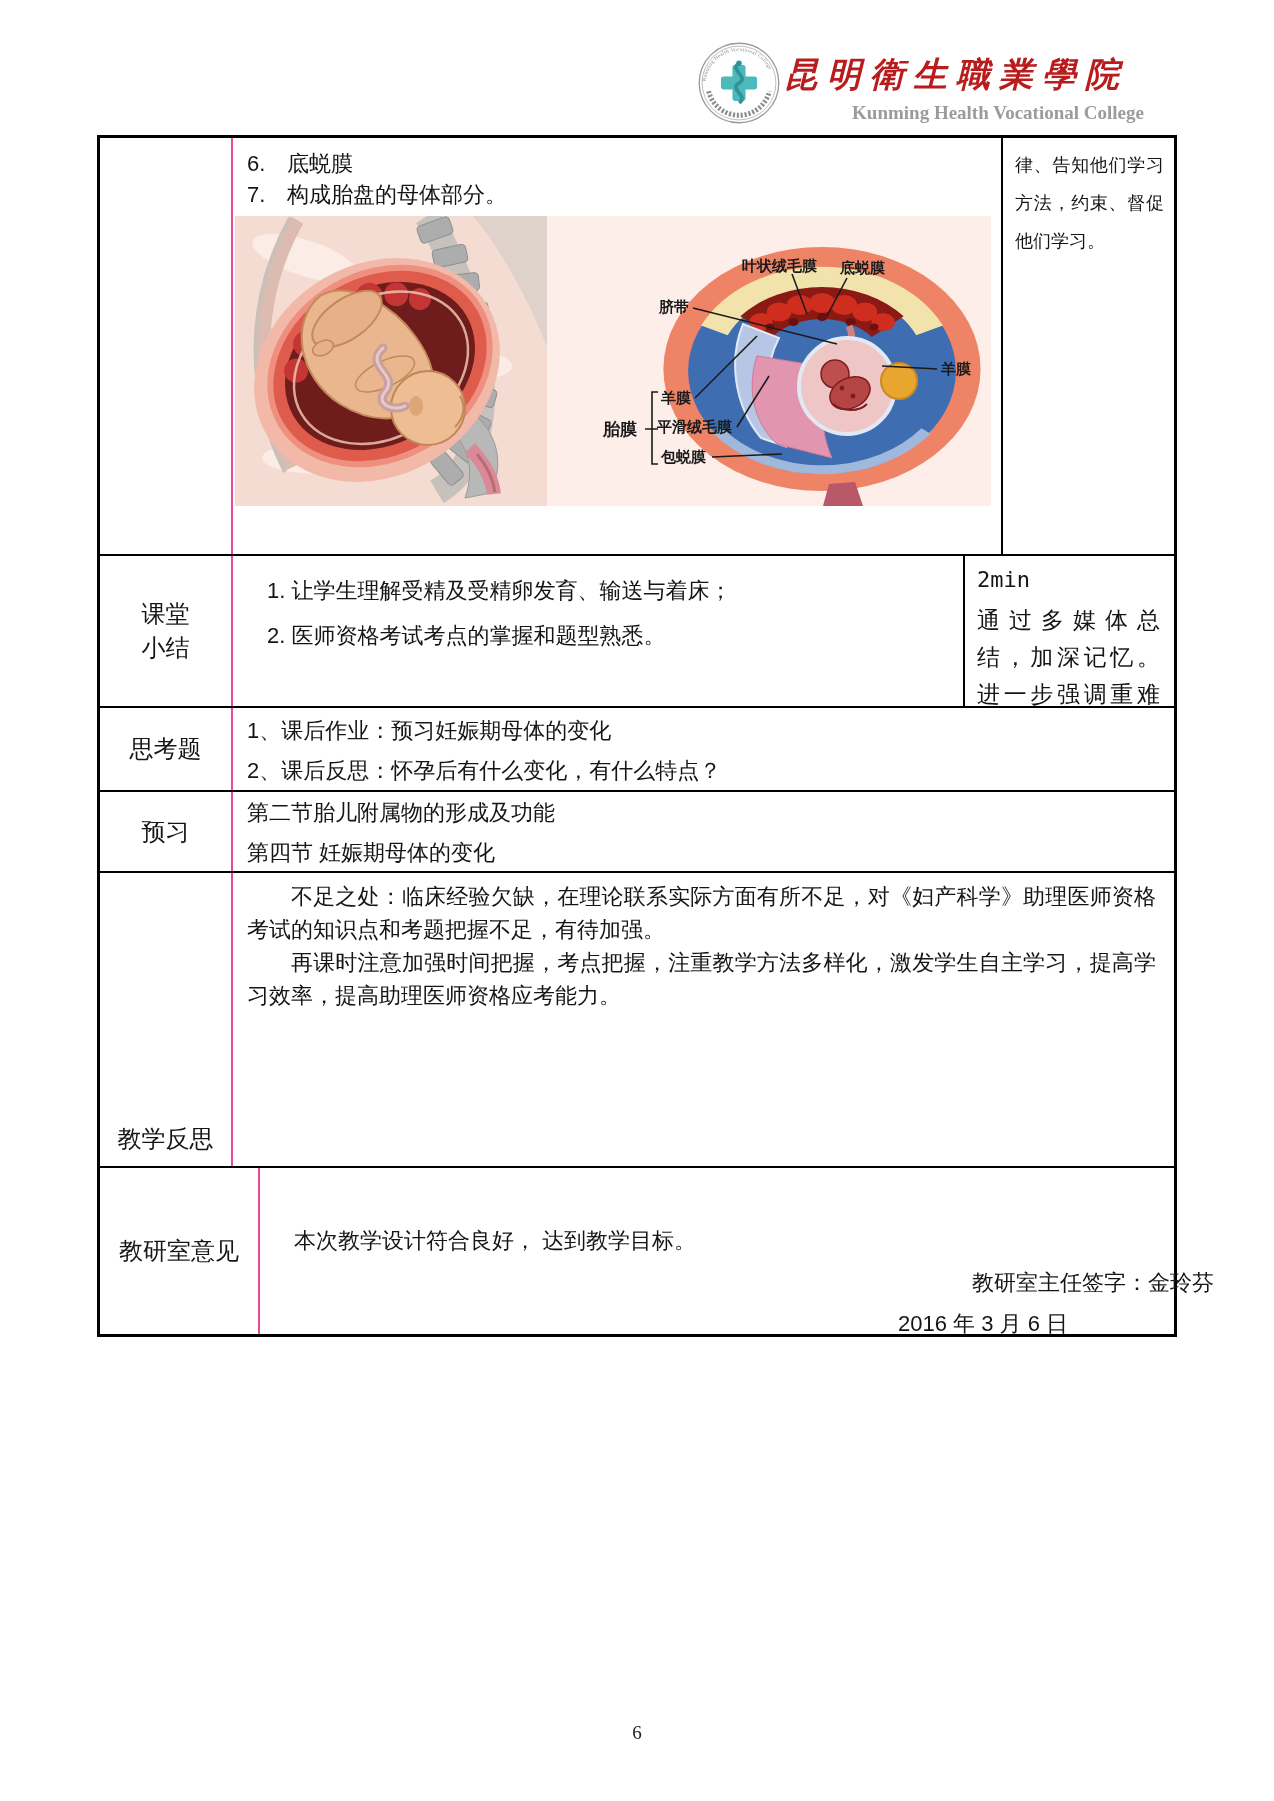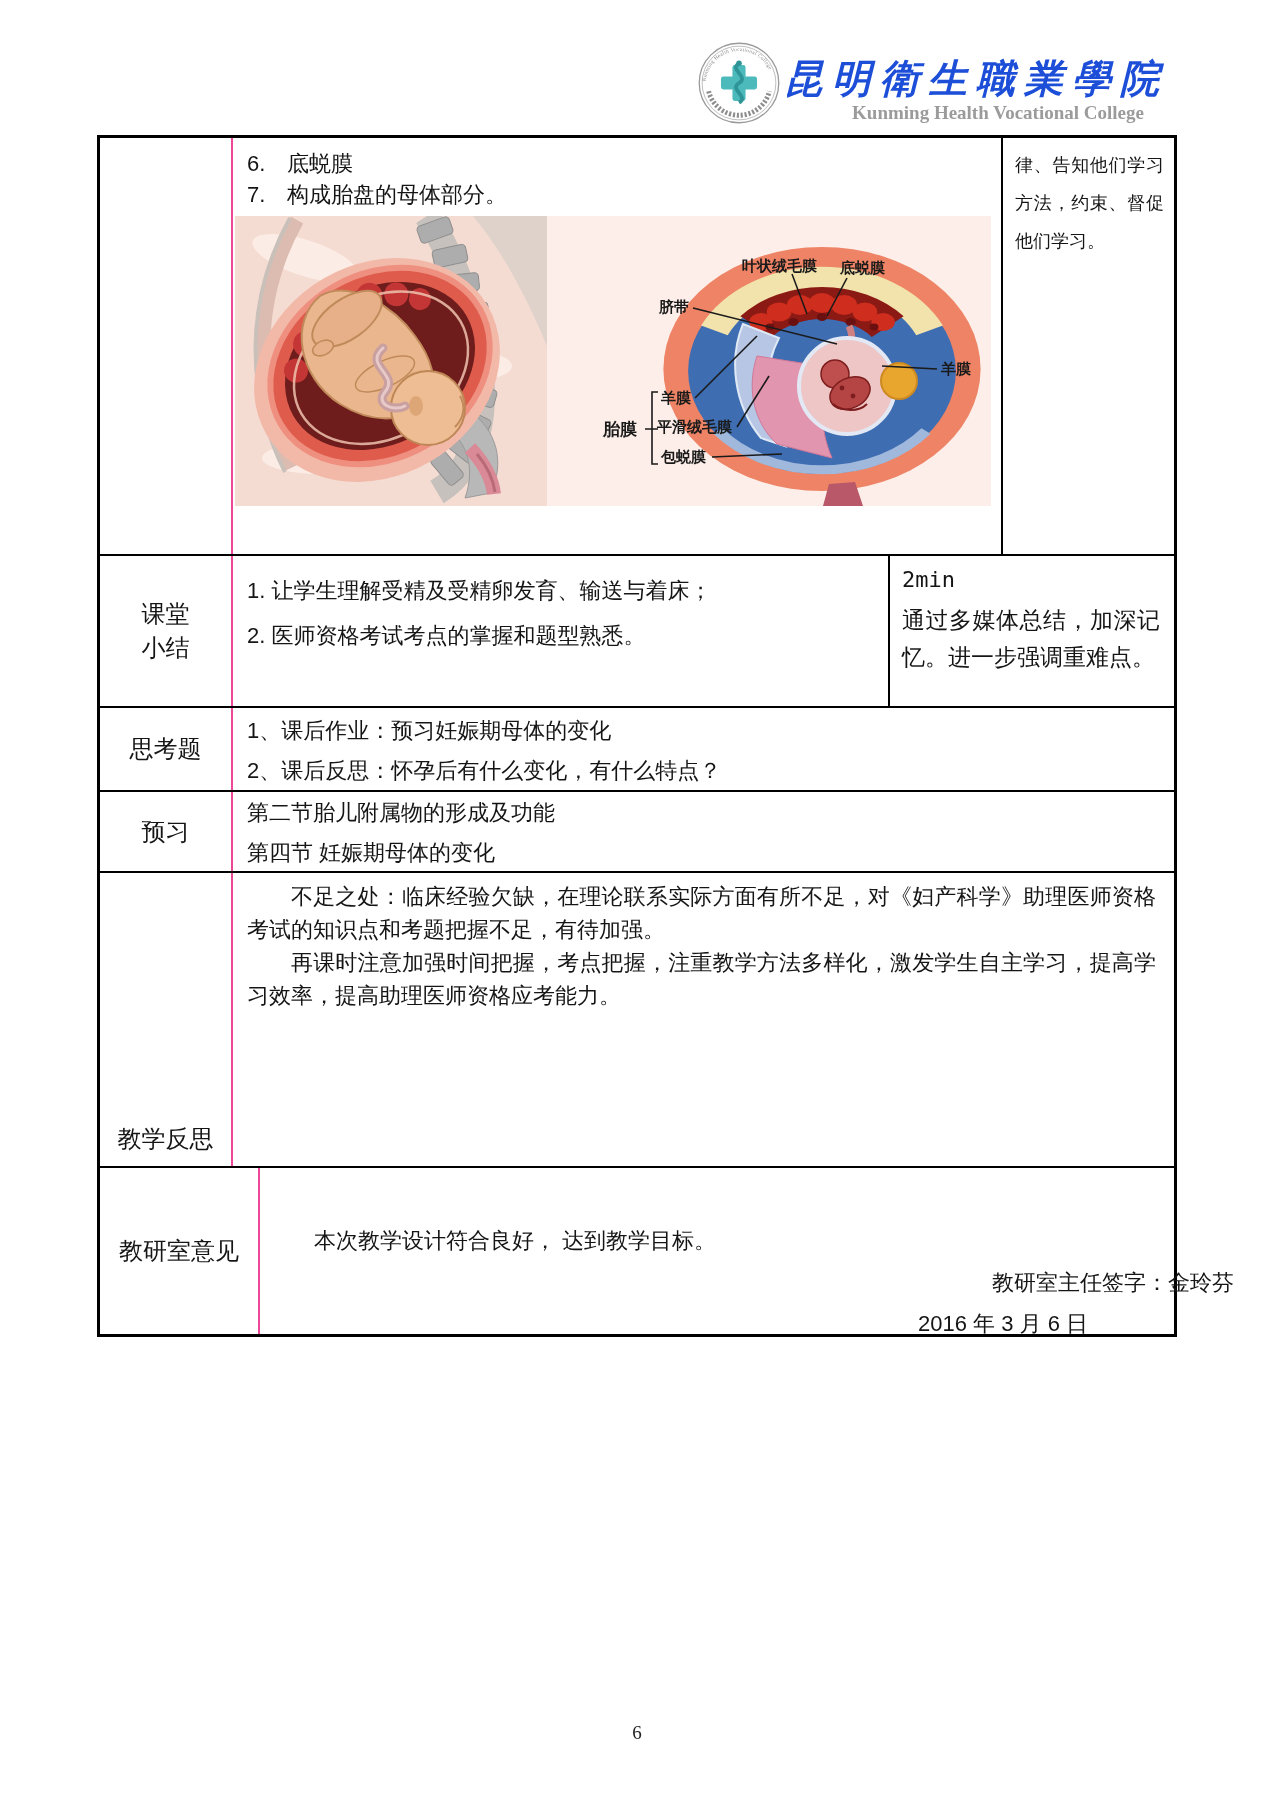--- a/index.html
+++ b/index.html
@@ -3,43 +3,43 @@
 <meta charset="utf-8">
 <style>
   html,body{margin:0;padding:0;background:#e8e8e8;}
   .page{position:relative;width:1274px;height:1801px;background:#ffffff;margin:0 auto;
         font-family:"Liberation Sans","DejaVu Sans",sans-serif;color:#151515;overflow:hidden;}
 
   
   .seal{position:absolute;left:698px;top:42px;width:82px;height:82px;}
   .college-zh{position:absolute;left:784px;top:52px;width:436px;height:54px;white-space:nowrap;
               font-family:"DejaVu Serif","Liberation Serif",serif;font-style:italic;font-weight:bold;
-              font-size:39px;letter-spacing:9px;color:#1d4ed8;}
+              font-size:34px;letter-spacing:9px;color:#b91c1c;}
   .college-en{position:absolute;left:778px;top:102px;width:440px;text-align:center;
               font-family:"Liberation Serif",serif;font-weight:bold;font-size:19px;color:#9b9b9b;}
 
   
   .doc-table{position:absolute;left:97px;top:135px;width:1080px;border:3px solid #000;box-sizing:border-box;background:#fff;}
   .t-row{display:flex;border-bottom:2px solid #000;box-sizing:border-box;}
-  .t-row:last-child{border-bottom:none;gap:20px;}
+  .t-row:last-child{border-bottom:none;}
   .cell{box-sizing:border-box;overflow:hidden;}
   .label-cell{flex:none;width:133px;border-right:2px solid #ec4899;display:flex;flex-direction:column;
               align-items:center;justify-content:center;font-size:24px;line-height:34px;text-align:center;}
   .content-cell{flex:none;border-right:2px solid #000;font-size:22px;}
   .note-cell{flex:1 1 auto;border-right:none;}
 
   .row-cont{height:418px;}
   .row-sum{height:152px;}
   .row-q{height:84px;}
   .row-pre{height:81px;}
   .row-ref{height:295px;}
   .row-op{height:166px;}
 
   .row-cont .content-cell{width:770px;}
-  .row-sum .content-cell{width:657px;}
+  .row-sum .content-cell{width:732px;padding-left:20px;}
   .row-q .content-cell,.row-pre .content-cell,.row-ref .content-cell{width:939px;border-right:none;}
   .row-op .label-cell{width:160px;}
   .row-op .content-cell{width:1032px;border-right:none;}
 
   .num-list{padding:10px 0 0 14px;}
   .num-line{display:flex;line-height:31px;}
   .num-line .num{width:40px;flex:none;}
 
   .note-body{padding:8px 10px 0 12px;font-size:18px;line-height:38px;
              text-align:justify;text-justify:inter-character;}

